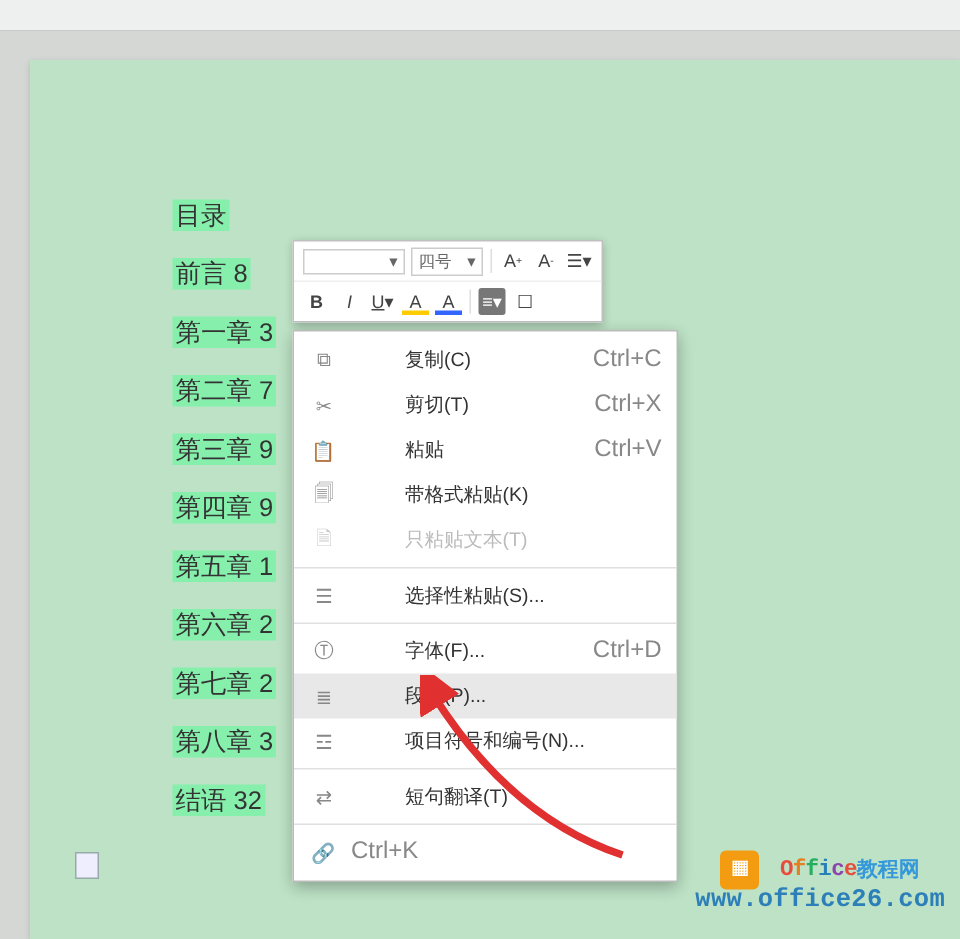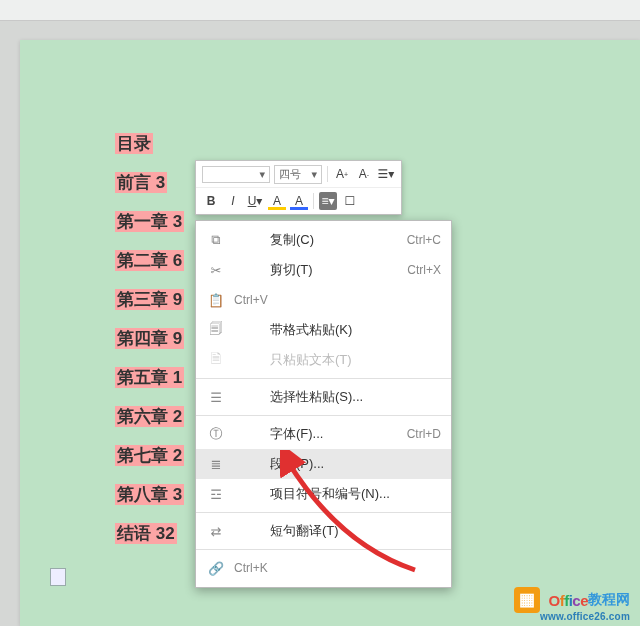--- a/index.html
+++ b/index.html
@@ -30,23 +30,22 @@
     padding: 95px 0 0 95px;
     font-size: 17px;
     color: #333;
     line-height: 1.0;
   }
   .toc-line {
     margin-bottom: 22px;
     white-space: nowrap;
   }
   .hilite {
-    background: #fca5a5;
+    background: #86efac;
     padding: 1px 2px;
-    font-weight: bold;
   }
   .minitb {
     position: absolute;
     left: 195px;
     top: 160px;
     width: 205px;
     background: #fff;
     border: 1px solid #c0c0c0;
     box-shadow: 0 2px 6px rgba(0,0,0,0.25);
     font-size: 12px;
@@ -88,62 +87,62 @@
   }
   .mitem {
     display: flex;
     align-items: center;
     height: 30px;
     padding: 0 10px;
   }
   .mitem.sel { background:#e8e8e8; }
   .mico { width:20px; height:20px; display:flex; align-items:center; justify-content:center; color:#888; margin-right:8px; flex-shrink:0;}
   .mlabel { flex:1; white-space:nowrap;margin-left:36px; }
-  .mshort { color:#888; font-size:12px; }
+  .mshort { color:#888; font-size:16px; }
   .msep { height:1px; background:#e0e0e0; margin:3px 0; }
   .arrow {
     position:absolute;
     left:280px; top:450px;
     pointer-events:none;
   }
   .watermark {
     position:absolute;
-    right:10px; bottom:4px;
-    font-family: Liberation Sans, sans-serif;
+    right:10px; bottom:16px;
+    font-family: Liberation Mono, monospace;
     font-weight:bold;
     color:#fff;
     text-align:center;
     margin-top:44px;
   }
   .wm-badge{
     display:inline-block; width:26px; height:26px;
     background:#f39c12; border-radius:4px;
     color:#fff; font-size:17px; line-height:26px; vertical-align:middle;
     margin-right:4px;
   }
   .wm-title{ font-size:15px; vertical-align:middle; letter-spacing:-.5px;}
   .wm-title .o{color:#e74c3c}.wm-title .f1{color:#e67e22}.wm-title .f2{color:#27ae60}.wm-title .i{color:#2980b9}.wm-title .c{color:#8e44ad}.wm-title .e{color:#e74c3c}
   .wm-cn{ color:#3498db; font-size:14px; vertical-align:middle; font-weight:bold;}
-  .wm-url{ font-size:10px; color:#2c7fb8; letter-spacing:.2px; margin-top:-2px;text-align:right;}
+  .wm-url{ font-size:17px; color:#2c7fb8; letter-spacing:.2px; margin-top:-2px;text-align:right;}
   .pg-icon{
     position:absolute; left:50px; bottom:40px;
     width:14px; height:16px; border:1px solid #9aa; background:#eef;
   }
 </style>
 </head>
 <body>
 
 <div class="topbar"></div>
 
 <div class="page">
   <div class="content">
     <div class="toc-line"><span class="hilite">目录</span></div>
-    <div class="toc-line"><span class="hilite">前言 3</span></div>
+    <div class="toc-line"><span class="hilite">前言 8</span></div>
     <div class="toc-line"><span class="hilite">第一章 3</span></div>
-    <div class="toc-line"><span class="hilite">第二章 6</span></div>
+    <div class="toc-line"><span class="hilite">第二章 7</span></div>
     <div class="toc-line"><span class="hilite">第三章 9</span></div>
     <div class="toc-line"><span class="hilite">第四章 9</span></div>
     <div class="toc-line"><span class="hilite">第五章 1</span></div>
     <div class="toc-line"><span class="hilite">第六章 2</span></div>
     <div class="toc-line"><span class="hilite">第七章 2</span></div>
     <div class="toc-line"><span class="hilite">第八章 3</span></div>
     <div class="toc-line"><span class="hilite">结语 32</span></div>
   </div>
 </div>
 
@@ -178,20 +177,21 @@
     <span class="mlabel">复制(C)</span>
     <span class="mshort">Ctrl+C</span>
   </div>
   <div class="mitem">
     <span class="mico">✂</span>
     <span class="mlabel">剪切(T)</span>
     <span class="mshort">Ctrl+X</span>
   </div>
   <div class="mitem">
     <span class="mico">📋</span>
+    <span class="mlabel">粘贴</span>
     <span class="mshort">Ctrl+V</span>
   </div>
   <div class="mitem">
     <span class="mico">🗐</span>
     <span class="mlabel">带格式粘贴(K)</span>
     <span class="mshort"></span>
   </div>
   <div class="mitem">
     <span class="mico" style="color:#ccc">🗎</span>
     <span class="mlabel" style="color:#bbb">只粘贴文本(T)</span>

